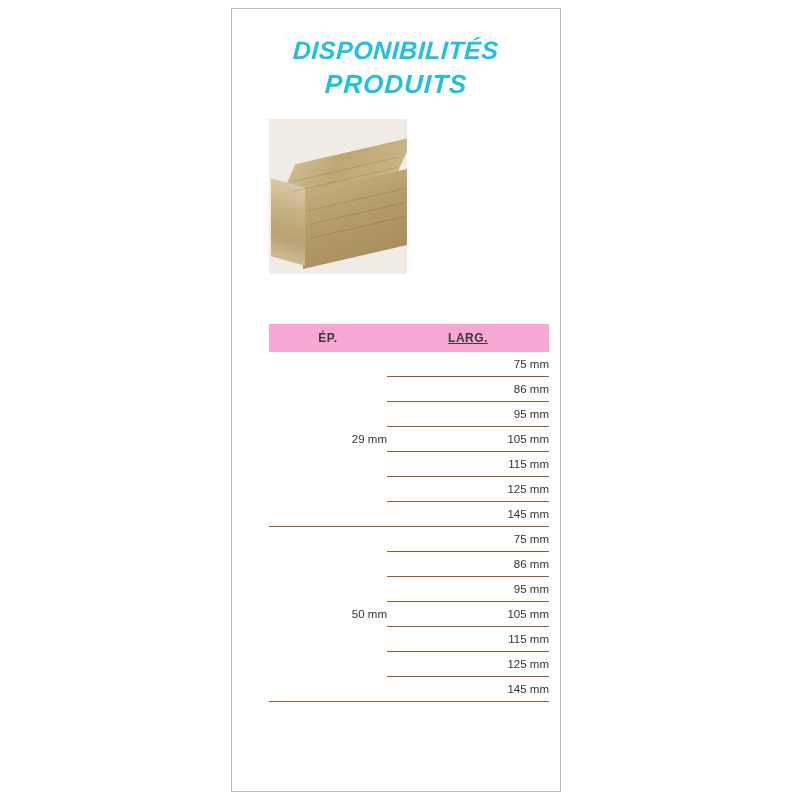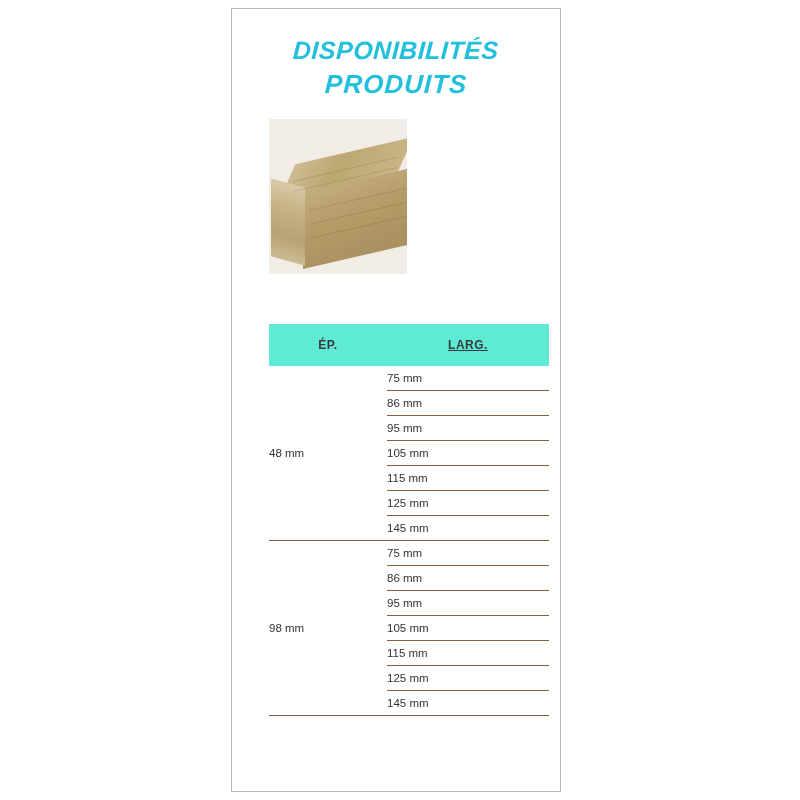--- a/index.html
+++ b/index.html
@@ -133,37 +133,37 @@
     width: 280px;
   }
 
   table.size-table {
     border-collapse: collapse;
     width: 280px;
     table-layout: fixed;
   }
 
   table.size-table th {
-    background: #5eead4;
+    background: #f9a8d4;
     color: #3a3a3a;
     font-size: 12px;
     font-weight: bold;
     letter-spacing: 0.5px;
-    padding: 14px 0;
+    padding: 7px 0;
     text-align: center;
     border: none;
   }
 
   th.col-ep { width: 118px; }
   th.col-larg { width: 162px; text-decoration: underline; }
 
   table.size-table td {
     font-size: 11.5px;
     color: #333333;
-    text-align: left;
+    text-align: right;
     padding: 6px 0;
     border-bottom: 1px solid #8a5d3b;
   }
 
   td.ep-cell {
     border-bottom: 1px solid #8a5d3b;
     border-right: none;
     vertical-align: middle;
     font-size: 11.5px;
   }
@@ -197,21 +197,21 @@
         <table class="size-table">
           <thead>
             <tr>
               <th class="col-ep">ÉP.</th>
               <th class="col-larg">LARG.</th>
             </tr>
           </thead>
           <tbody>
 
             <tr>
-              <td class="ep-cell" rowspan="7">48 mm</td>
+              <td class="ep-cell" rowspan="7">29 mm</td>
               <td>75 mm</td>
             </tr>
             <tr>
               <td>86 mm</td>
             </tr>
             <tr>
               <td>95 mm</td>
             </tr>
             <tr>
               <td>105 mm</td>
@@ -220,21 +220,21 @@
               <td>115 mm</td>
             </tr>
             <tr>
               <td>125 mm</td>
             </tr>
             <tr>
               <td>145 mm</td>
             </tr>
 
             <tr>
-              <td class="ep-cell" rowspan="7">98 mm</td>
+              <td class="ep-cell" rowspan="7">50 mm</td>
               <td>75 mm</td>
             </tr>
             <tr>
               <td>86 mm</td>
             </tr>
             <tr>
               <td>95 mm</td>
             </tr>
             <tr>
               <td>105 mm</td>

